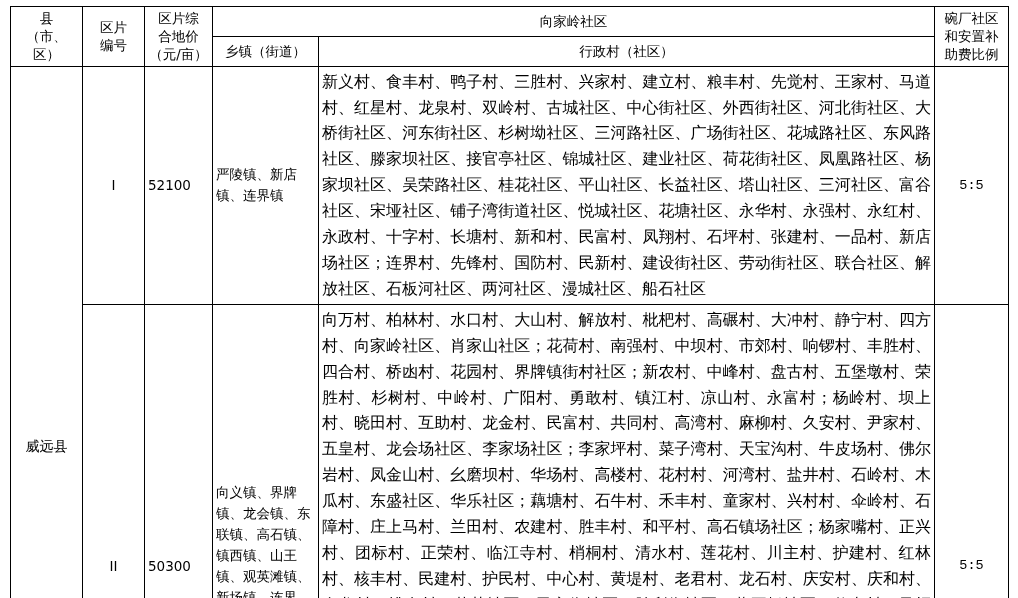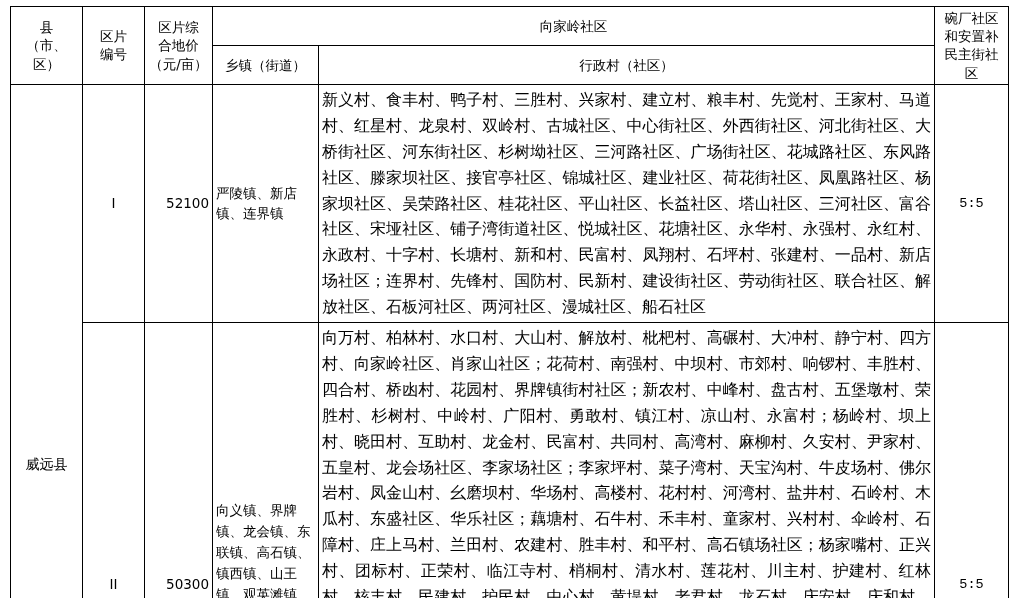--- a/index.html
+++ b/index.html
@@ -50,21 +50,21 @@
 
   td.county-cell {
     text-align: center;
     font-size: 14px;
   }
   td.zone-cell {
     text-align: center;
     font-size: 13.5px;
   }
   td.price-cell {
-    text-align: right;
+    text-align: left;
     font-size: 13.5px;
   }
   td.town-cell {
     text-align: left;
     font-size: 13.5px;
     line-height: 1.55;
     padding: 3px 5px;
     margin-top: 48px;
   }
   td.village-cell {
@@ -106,21 +106,21 @@
         </th>
         <th rowspan="2">
           <div>区片综</div>
           <div>合地价</div>
           <div>（元/亩）</div>
         </th>
         <th colspan="2">向家岭社区</th>
         <th rowspan="2">
           <div>碗厂社区</div>
           <div>和安置补</div>
-          <div>民主街社区</div>
+          <div>助费比例</div>
         </th>
       </tr>
       <tr>
         <th>乡镇（街道）</th>
         <th>行政村（社区）</th>
       </tr>
     </thead>
     <tbody>
       <tr>
         <td class="county-cell" rowspan="2">威远县</td>

